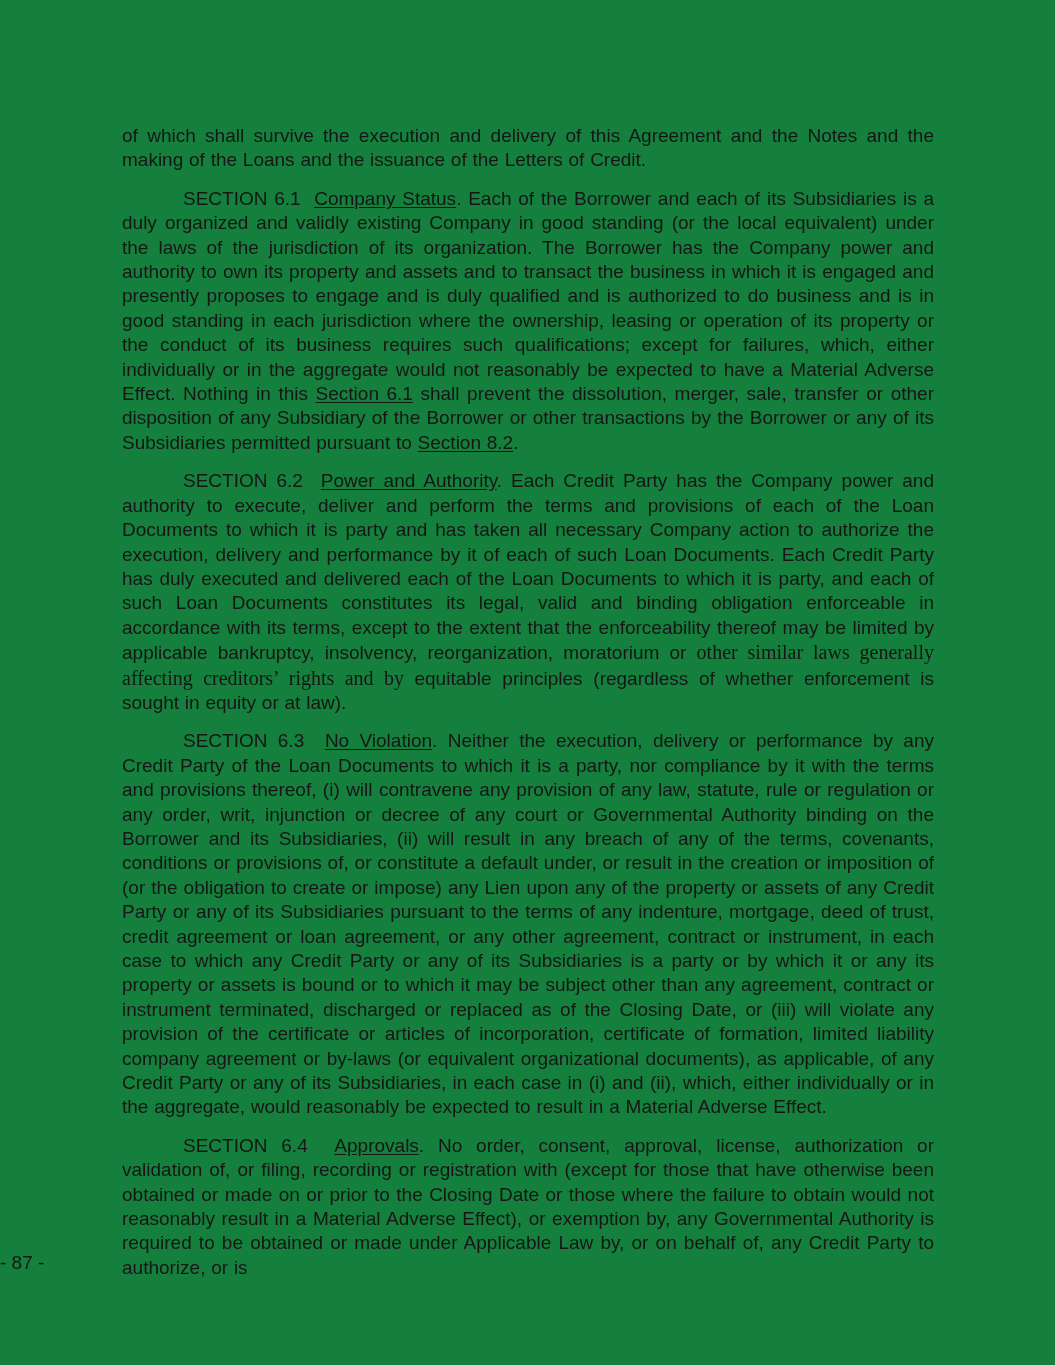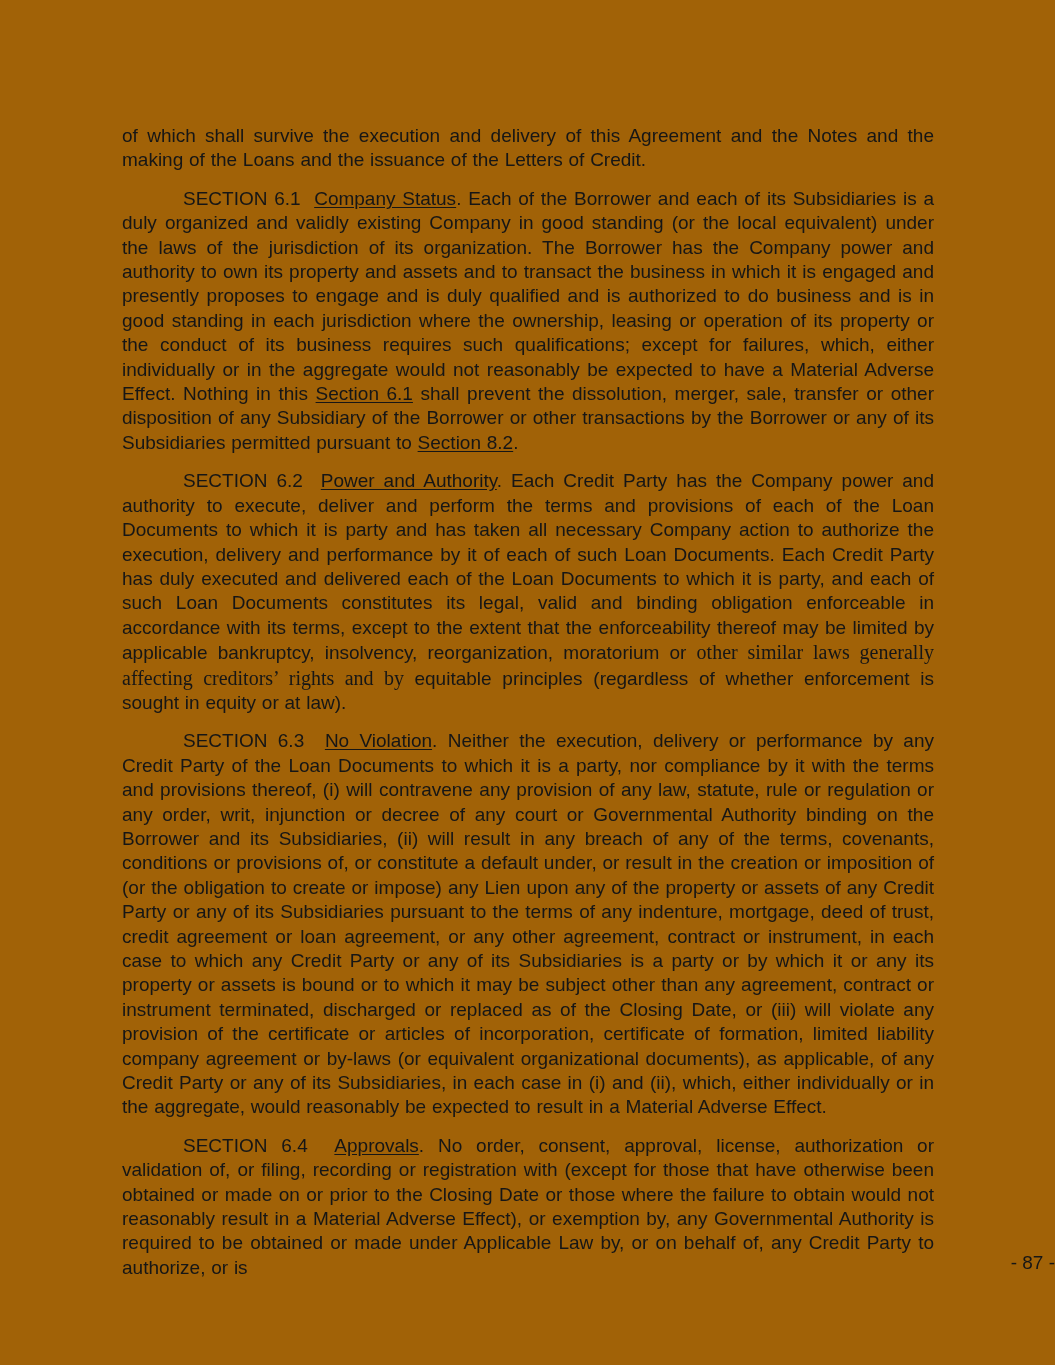--- a/index.html
+++ b/index.html
@@ -4,21 +4,21 @@
 <style>
   html, body {
     margin: 0;
     padding: 0;
     background: #ffffff;
   }
   .page {
     position: relative;
     width: 1055px;
     height: 1365px;
-    background: #a16207;
+    background: #15803d;
     color: #161616;
     font-family: "Liberation Sans", sans-serif;
     font-size: 19px;
     overflow: hidden;
   }
   .content {
     position: absolute;
     left: 122px;
     top: 124px;
     width: 812px;
@@ -39,21 +39,21 @@
   }
   .serif {
     font-family: "Liberation Serif", serif;
     font-size: 20px;
   }
   .footer {
     position: absolute;
     top: 1252px;
     left: 0;
     width: 100%;
-    text-align: right;
+    text-align: left;
     font-size: 19px;
     color: #161616;
   }
 </style>
 </head>
 <body>
 
 <div class="page">
   <div class="content">
       <div class="para"><span>of which shall survive the execution and delivery of this Agreement and the Notes and the making of the Loans and the issuance of the Letters of Credit.</span></div>

